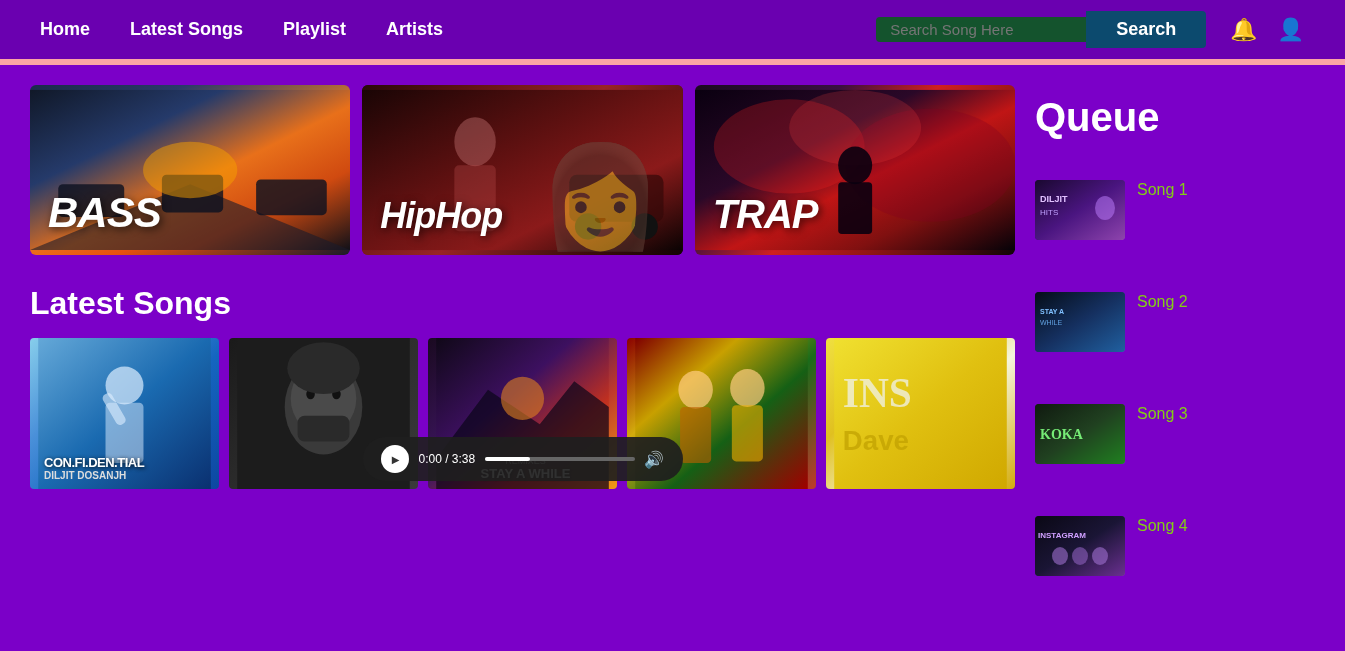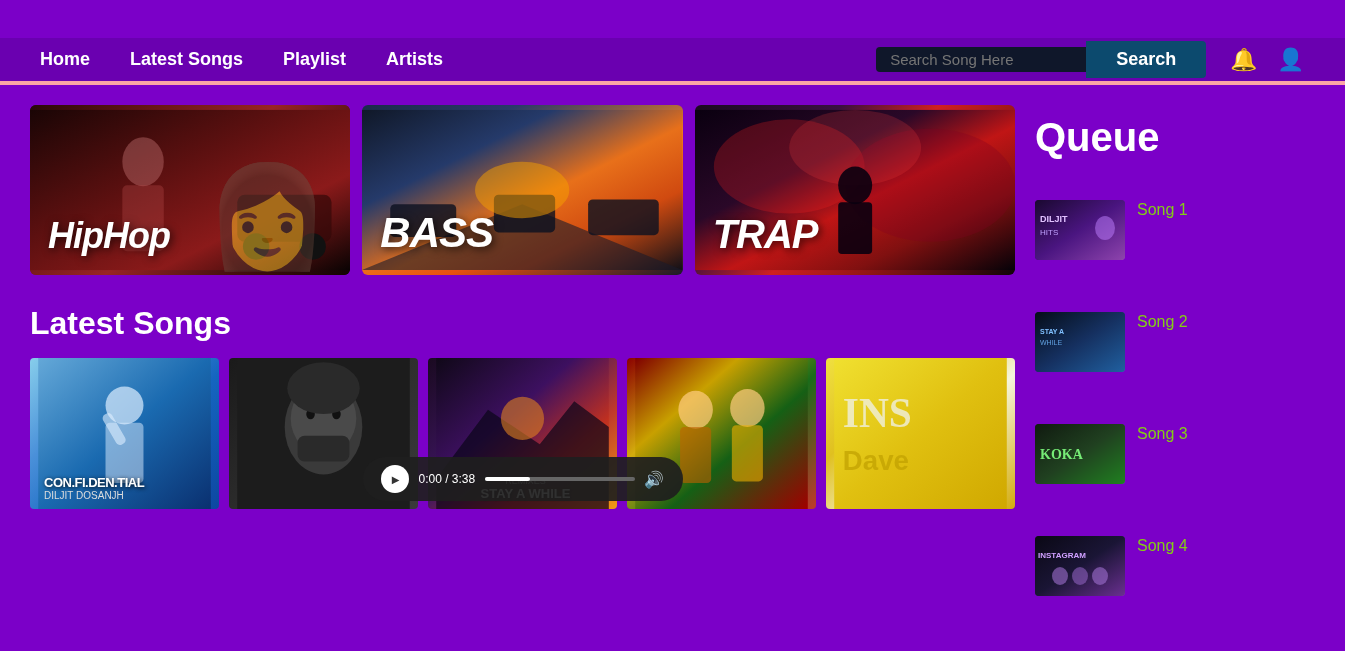--- a/index.html
+++ b/index.html
@@ -4,41 +4,40 @@
   <style>
     * { margin: 0; padding: 0; box-sizing: border-box; }
     body { background: #7b00c8; font-family: Arial, sans-serif; color: white; overflow-x: hidden; }
 
     
     header {
       background: #6a00b0;
       display: flex;
       align-items: center;
       padding: 0 40px;
-      height: 47px;
-      border-bottom: 4px solid #fca5a5;
-      margin-top: 38px;
+      height: 65px;
+      border-bottom: 6px solid #fca5a5;
     }
     nav { display: flex; gap: 40px; flex: 1; }
     nav a {
       color: white;
       text-decoration: none;
       font-size: 18px;
       font-weight: bold;
       cursor: pointer;
     }
     .search-area { display: flex; align-items: center; gap: 0; margin-left: auto; }
     .search-area input {
       padding: 4px 14px;
       width: 210px;
       border: none;
       border-radius: 4px 0 0 4px;
       font-size: 15px;
       outline: none;
-      background: #0f172a;
+      background: #14532d;
       color: #999;
     }
     .search-area button {
       padding: 8px 30px;
       background: #0c4a6e;
       border: none;
       border-radius: 0 4px 4px 0;
       color: white;
       font-size: 18px;
       font-weight: bold;
@@ -234,45 +233,20 @@
     <span>👤</span>
   </div>
 </header>
 
 <div class="main-content">
   <div class="left-content">
 
     <div class="genre-banners">
 
       <div class="genre-banner">
-        <div class="banner-bg banner-hiphop">
-
-          <svg viewBox="0 0 340 170" style="position:absolute;inset:0;width:100%;height:100%;">
-            <defs>
-              <linearGradient id="hh1" x1="0%" y1="0%" x2="100%" y2="100%">
-                <stop offset="0%" style="stop-color:#1a0505"></stop>
-                <stop offset="40%" style="stop-color:#5c1010"></stop>
-                <stop offset="70%" style="stop-color:#8b1a1a"></stop>
-                <stop offset="100%" style="stop-color:#0a0303"></stop>
-              </linearGradient>
-            </defs>
-            <rect width="340" height="170" fill="url(#hh1)"></rect>
-
-            <rect x="220" y="90" width="100" height="50" rx="8" fill="#330808" opacity="0.7"></rect>
-            <ellipse cx="240" cy="145" rx="14" ry="14" fill="#111"></ellipse>
-            <ellipse cx="300" cy="145" rx="14" ry="14" fill="#111"></ellipse>
-
-            <ellipse cx="120" cy="55" rx="22" ry="26" fill="#c0707070"></ellipse>
-            <rect x="98" y="80" width="44" height="70" rx="5" fill="#c0505050"></rect>
-          </svg>
-        </div>
-        <span class="genre-label" style="font-style:italic;">HipHop</span>
-      </div>
-
-      <div class="genre-banner">
         <div class="banner-bg banner-bass">
           <svg viewBox="0 0 340 170" style="position:absolute;inset:0;width:100%;height:100%;">
             <defs>
               <linearGradient id="bs1" x1="0%" y1="0%" x2="100%" y2="100%">
                 <stop offset="0%" style="stop-color:#101828"></stop>
                 <stop offset="30%" style="stop-color:#253a6a"></stop>
                 <stop offset="55%" style="stop-color:#e8701a"></stop>
                 <stop offset="75%" style="stop-color:#d04a10"></stop>
                 <stop offset="100%" style="stop-color:#101018"></stop>
               </linearGradient>
@@ -285,20 +259,45 @@
             <rect x="140" y="90" width="65" height="40" rx="5" fill="#0a1020" opacity="0.8"></rect>
             <rect x="240" y="95" width="75" height="38" rx="5" fill="#0a1020" opacity="0.8"></rect>
 
             <ellipse cx="170" cy="85" rx="50" ry="30" fill="#f5a000" opacity="0.5"></ellipse>
           </svg>
         </div>
         <span class="genre-label" style="font-size:42px;">BASS</span>
       </div>
 
       <div class="genre-banner">
+        <div class="banner-bg banner-hiphop">
+
+          <svg viewBox="0 0 340 170" style="position:absolute;inset:0;width:100%;height:100%;">
+            <defs>
+              <linearGradient id="hh1" x1="0%" y1="0%" x2="100%" y2="100%">
+                <stop offset="0%" style="stop-color:#1a0505"></stop>
+                <stop offset="40%" style="stop-color:#5c1010"></stop>
+                <stop offset="70%" style="stop-color:#8b1a1a"></stop>
+                <stop offset="100%" style="stop-color:#0a0303"></stop>
+              </linearGradient>
+            </defs>
+            <rect width="340" height="170" fill="url(#hh1)"></rect>
+
+            <rect x="220" y="90" width="100" height="50" rx="8" fill="#330808" opacity="0.7"></rect>
+            <ellipse cx="240" cy="145" rx="14" ry="14" fill="#111"></ellipse>
+            <ellipse cx="300" cy="145" rx="14" ry="14" fill="#111"></ellipse>
+
+            <ellipse cx="120" cy="55" rx="22" ry="26" fill="#c0707070"></ellipse>
+            <rect x="98" y="80" width="44" height="70" rx="5" fill="#c0505050"></rect>
+          </svg>
+        </div>
+        <span class="genre-label" style="font-style:italic;">HipHop</span>
+      </div>
+
+      <div class="genre-banner">
         <div class="banner-bg banner-trap">
           <svg viewBox="0 0 340 170" style="position:absolute;inset:0;width:100%;height:100%;">
             <defs>
               <linearGradient id="tr1" x1="0%" y1="0%" x2="100%" y2="100%">
                 <stop offset="0%" style="stop-color:#0a0010"></stop>
                 <stop offset="35%" style="stop-color:#2a0828"></stop>
                 <stop offset="55%" style="stop-color:#c01515"></stop>
                 <stop offset="75%" style="stop-color:#801010"></stop>
                 <stop offset="100%" style="stop-color:#050208"></stop>
               </linearGradient>
@@ -333,21 +332,21 @@
             </defs>
             <rect width="200" height="175" fill="url(#sc1)"></rect>
 
             <ellipse cx="100" cy="55" rx="22" ry="22" fill="#ddeeff" opacity="0.7"></ellipse>
             <rect x="78" y="75" width="44" height="70" rx="5" fill="#ddeeff" opacity="0.5"></rect>
 
             <rect x="72" y="65" width="12" height="40" rx="5" fill="#ddeeff" opacity="0.6" transform="rotate(-30,78,65)"></rect>
           </svg>
           <div class="song-card-overlay">
             <div style="font-size:13px;font-weight:900;color:white;text-shadow:1px 1px 4px black;text-align:left;letter-spacing:-0.5px;">CON.FI.DEN.TIAL</div>
-            <div style="font-size:10px;color:#ddd;">DILJIT DOSANJH</div>
+            <div style="font-size:10px;color:#ddd;font-weight:bold;">DILJIT DOSANJH</div>
           </div>
         </div>
 
         <div class="song-card song-card-2">
           <svg viewBox="0 0 200 175" style="position:absolute;inset:0;width:100%;height:100%;">
             <rect width="200" height="175" fill="#1c1c1c"></rect>
 
             <ellipse cx="100" cy="80" rx="45" ry="55" fill="#3a3a3a"></ellipse>
             <ellipse cx="100" cy="70" rx="38" ry="42" fill="#4a4a4a"></ellipse>
 

